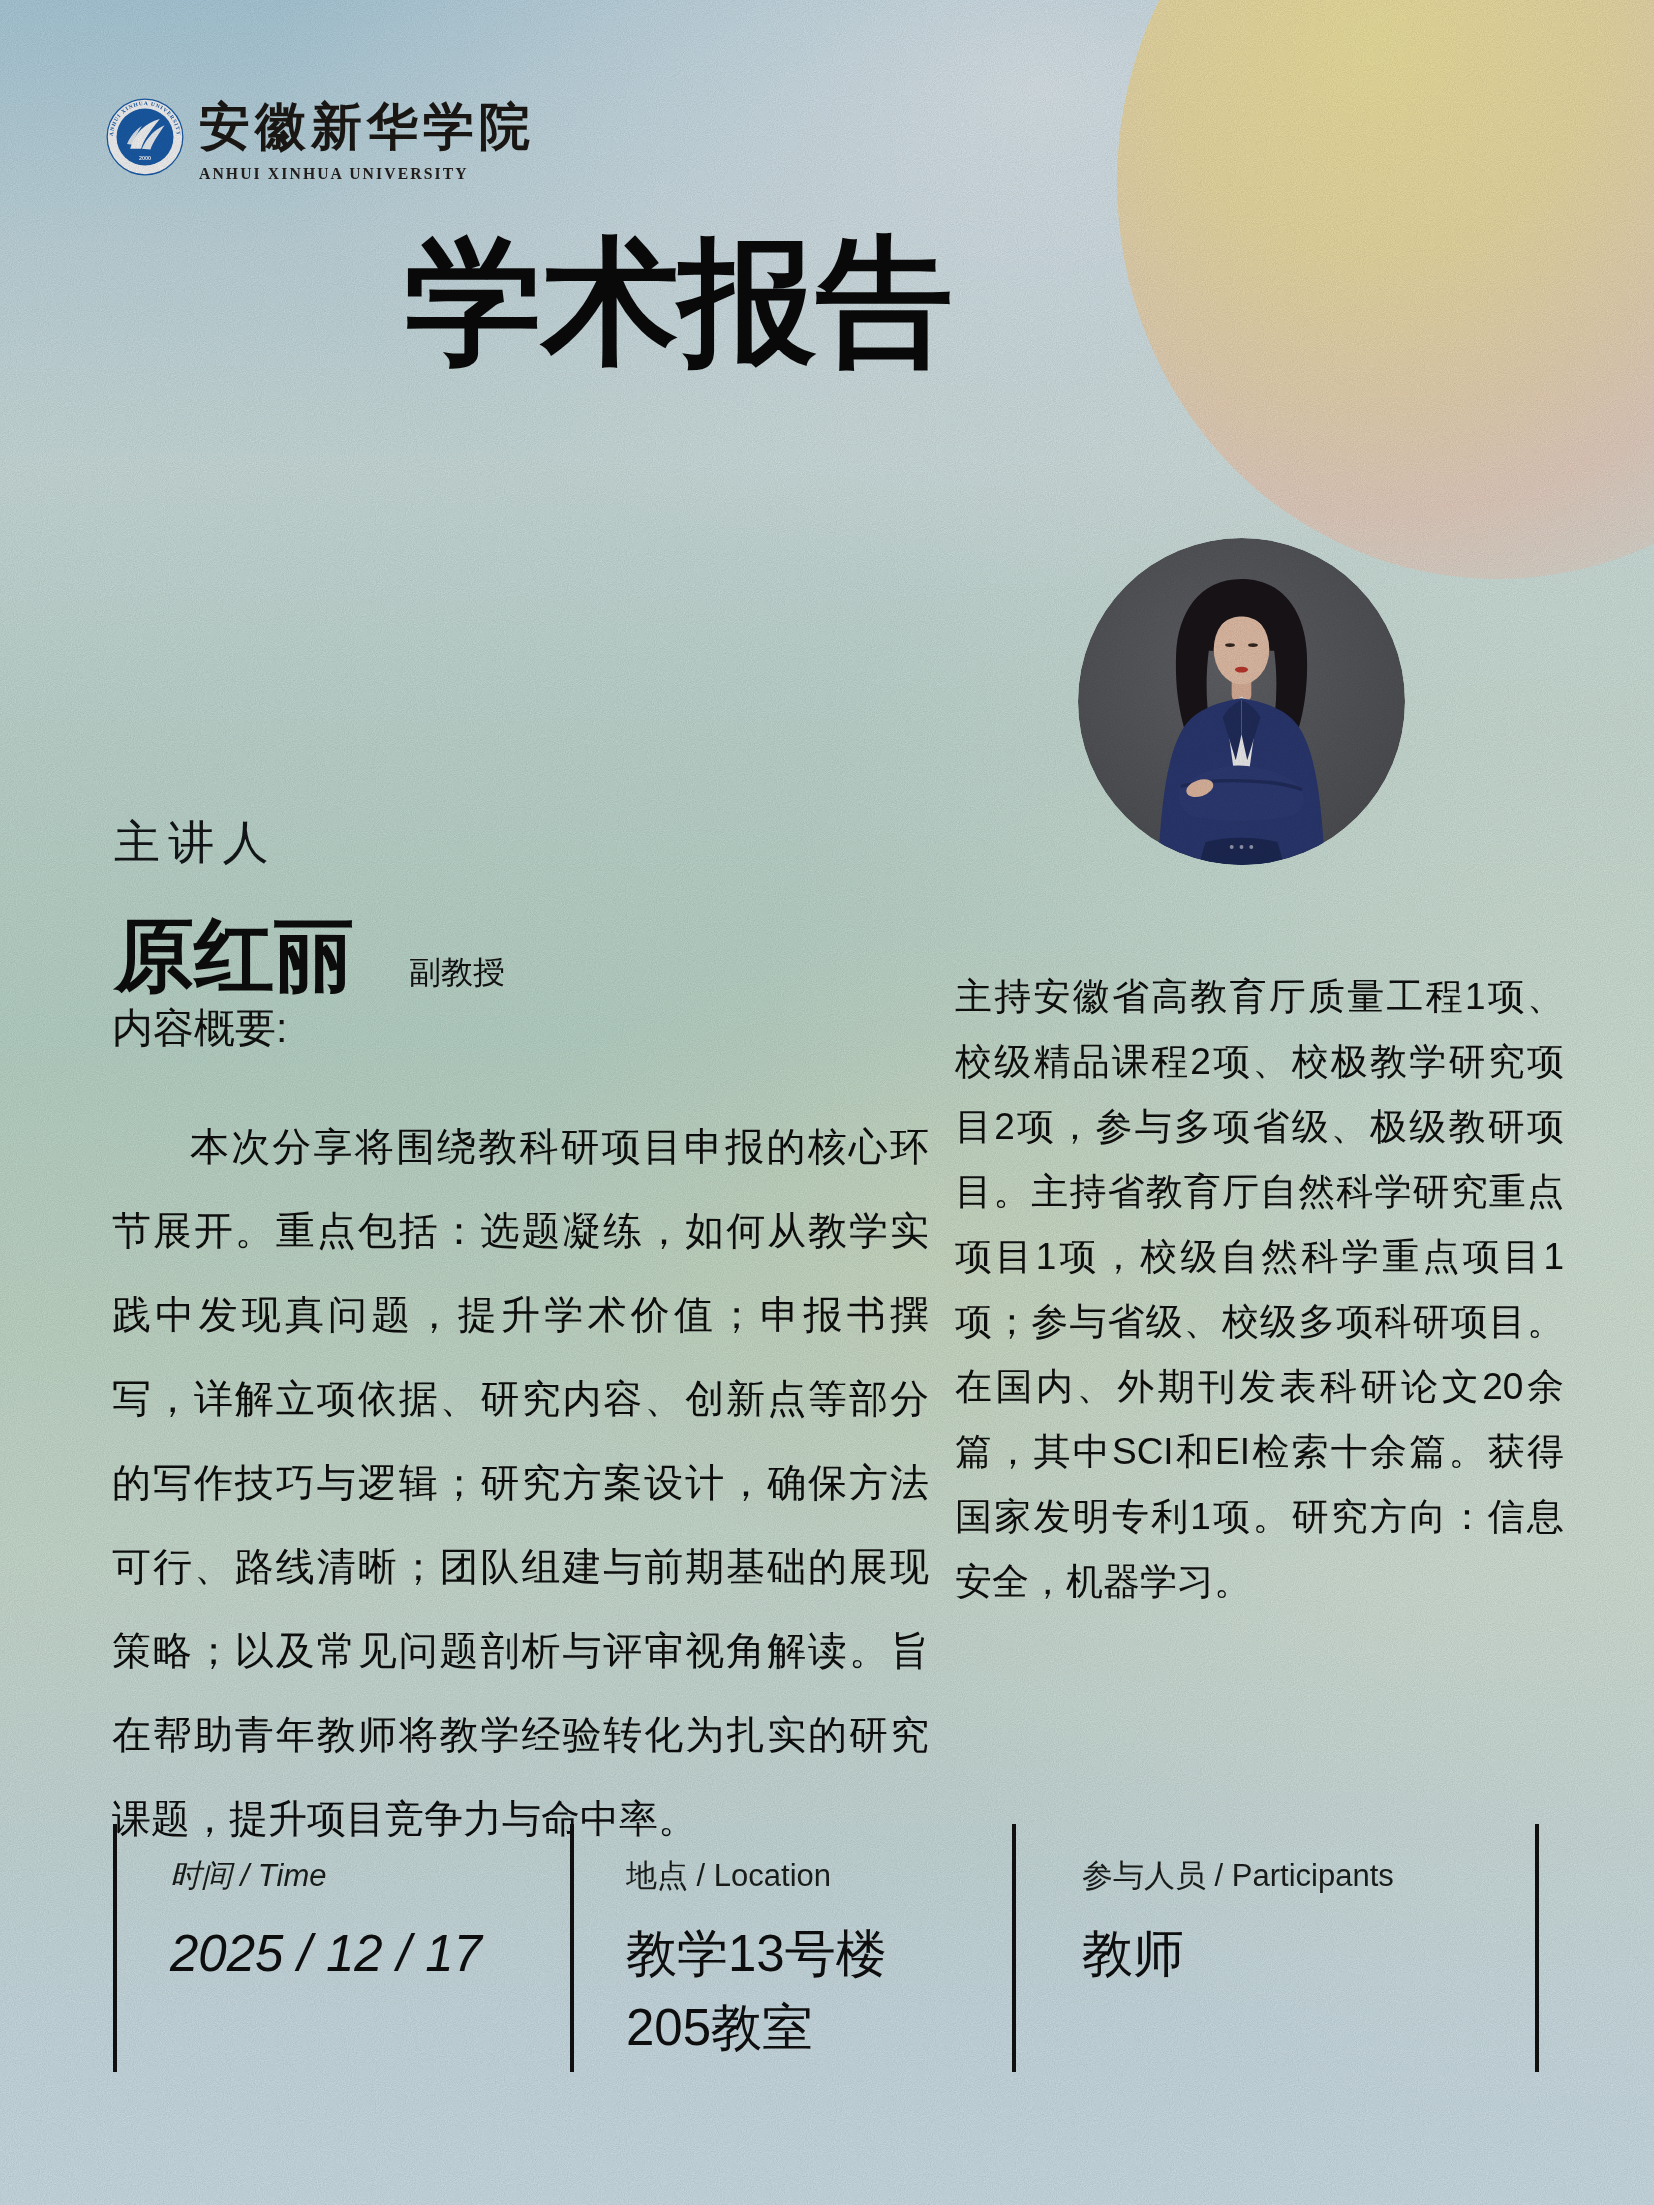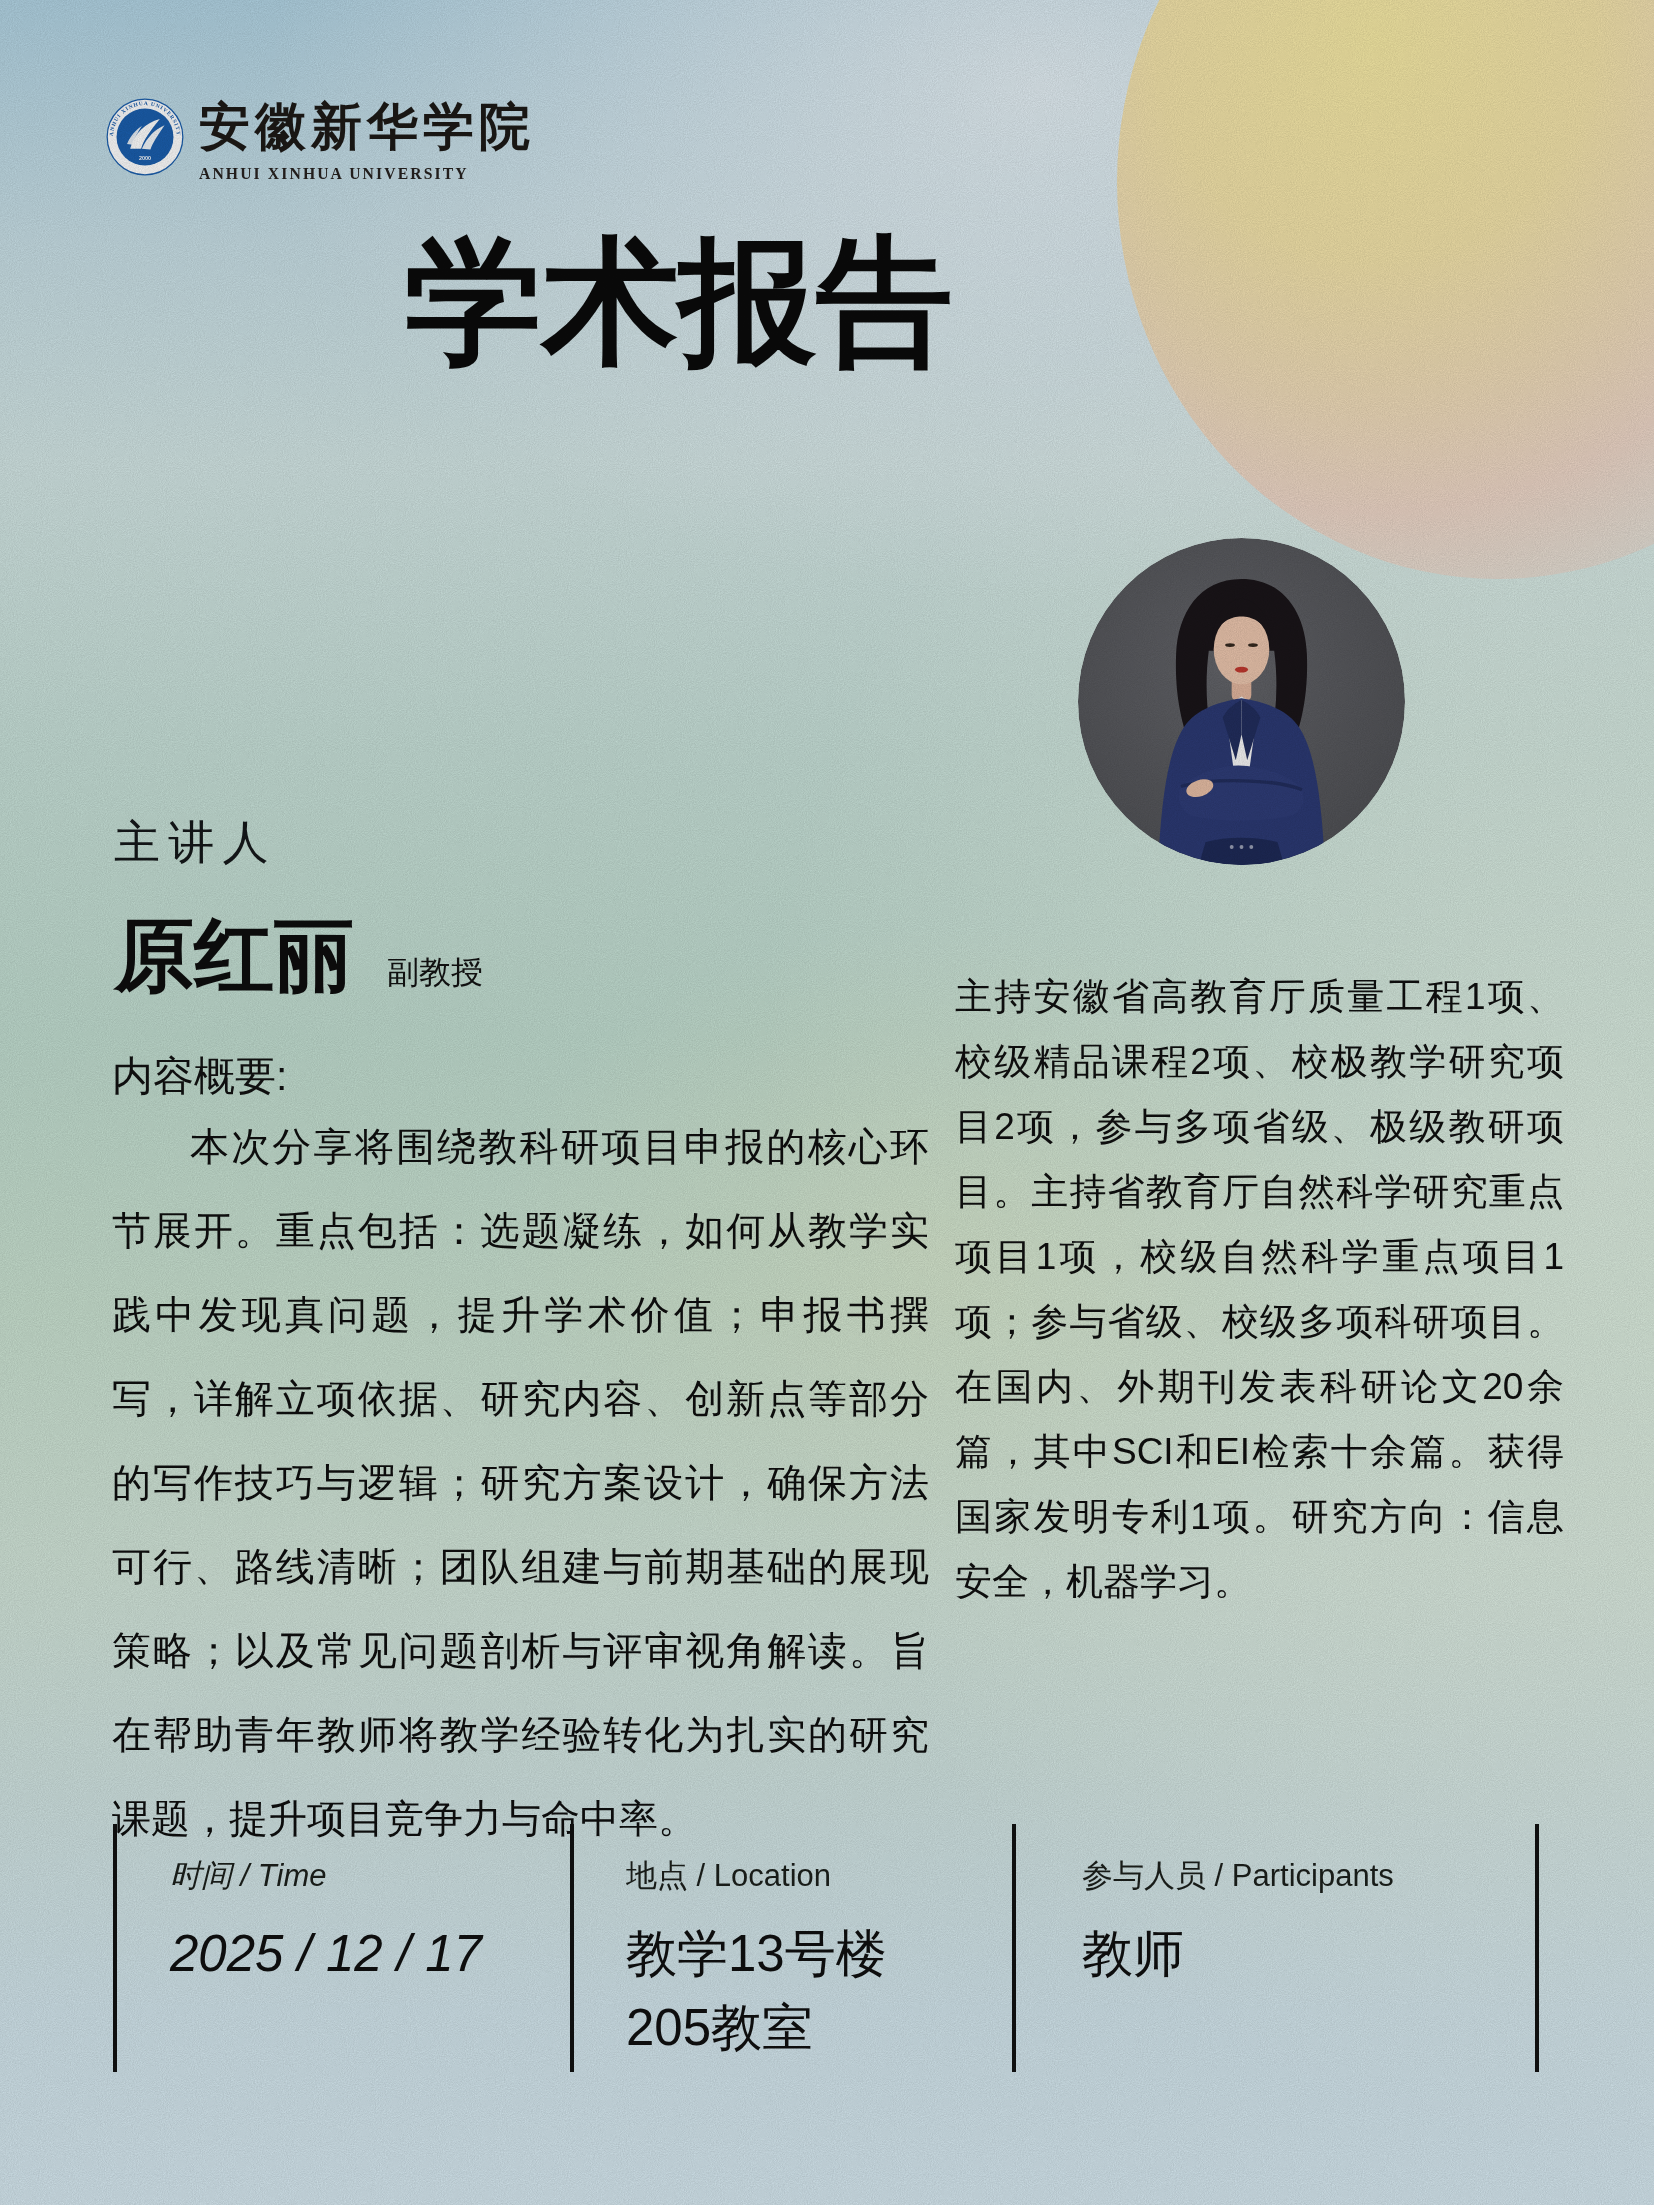--- a/index.html
+++ b/index.html
@@ -34,26 +34,26 @@
   .title { position:absolute; left:0; top:211px; width:1358px; text-align:center;
     font-size:137px; font-weight:900; color:#0b0b0b; letter-spacing:0; }
   .subtitle { position:absolute; left:112px; top:424px; font-size:98px; font-weight:800;
     letter-spacing:3.3px; color:#0d0d0d; }
 
   
   .photo { position:absolute; left:1078px; top:538px; width:327px; height:327px;
     border-radius:50%; overflow:hidden; }
   .speaker-label { position:absolute; left:114px; top:812px; font-size:46px; letter-spacing:8.3px;
     color:#15181a; }
-  .speaker-row { position:absolute; left:114px; top:903px; display:flex; align-items:baseline; gap:24px; }
+  .speaker-row { position:absolute; left:114px; top:903px; display:flex; align-items:baseline; gap:46px; }
   .speaker-name { font-family:"Liberation Serif", serif; font-weight:700; font-size:80px; color:#0e0e0e; }
   .speaker-title { font-size:32px; color:#131313;margin-left:9px; }
 
   
-  .summary-heading { position:absolute; left:112px; top:1049px; font-size:41px; color:#121212; }
+  .summary-heading { position:absolute; left:112px; top:1001px; font-size:41px; color:#121212; }
   .summary-body { position:absolute; left:112px; top:1105px; width:817px; font-size:39px;
     line-height:84px; color:#0f0f0f; text-align:justify; text-justify:inter-ideograph;
     text-indent:2em; }
 
   
   .bio { position:absolute; left:955px; top:964px; width:609px; font-size:37px;
     line-height:65px; color:#101010; text-align:justify; text-justify:inter-ideograph; }
 
   
   .divider { position:absolute; top:1824px; width:4.1px; height:248px; background:#121212; }

